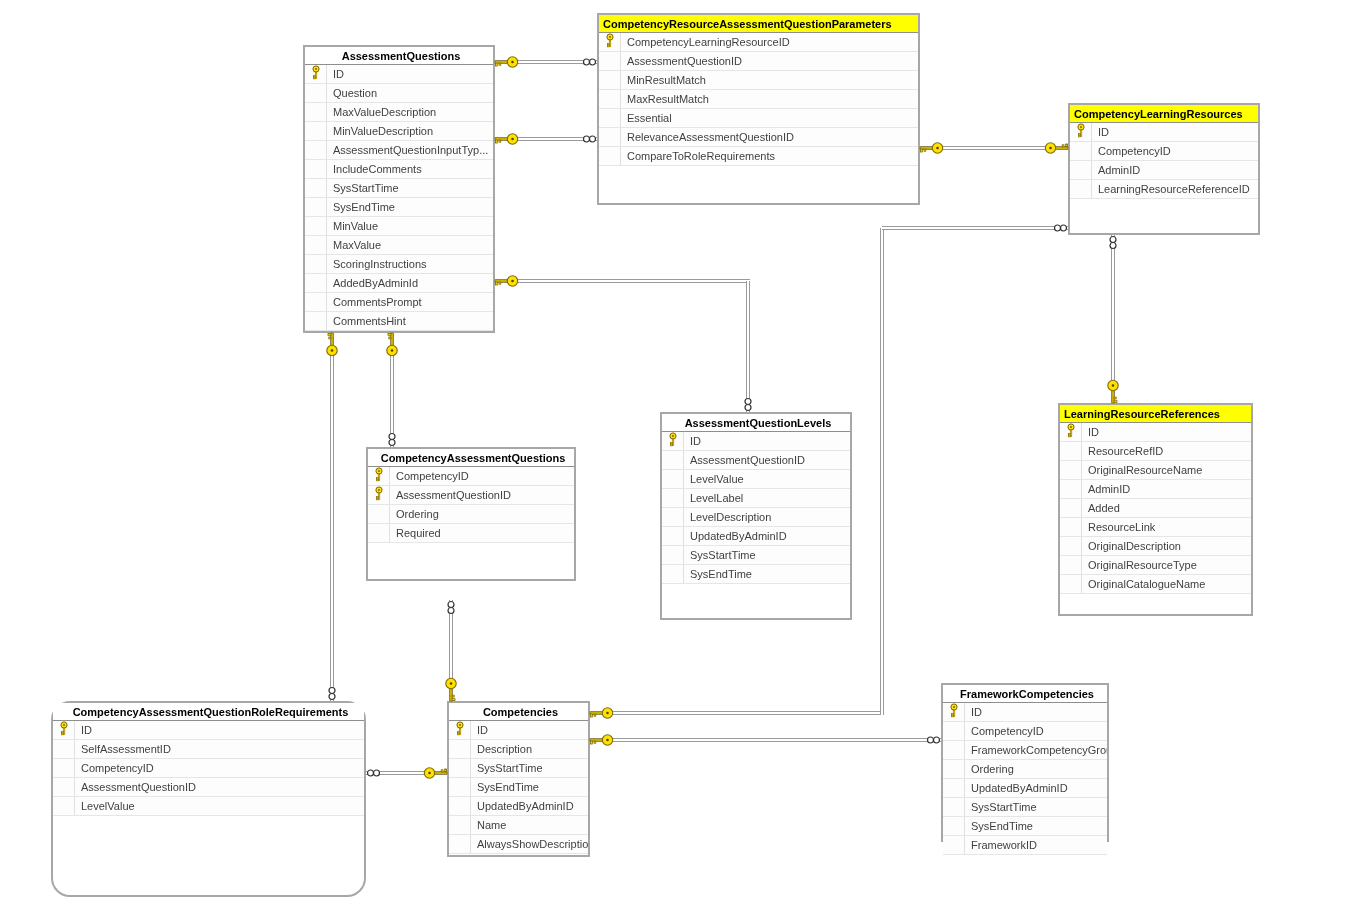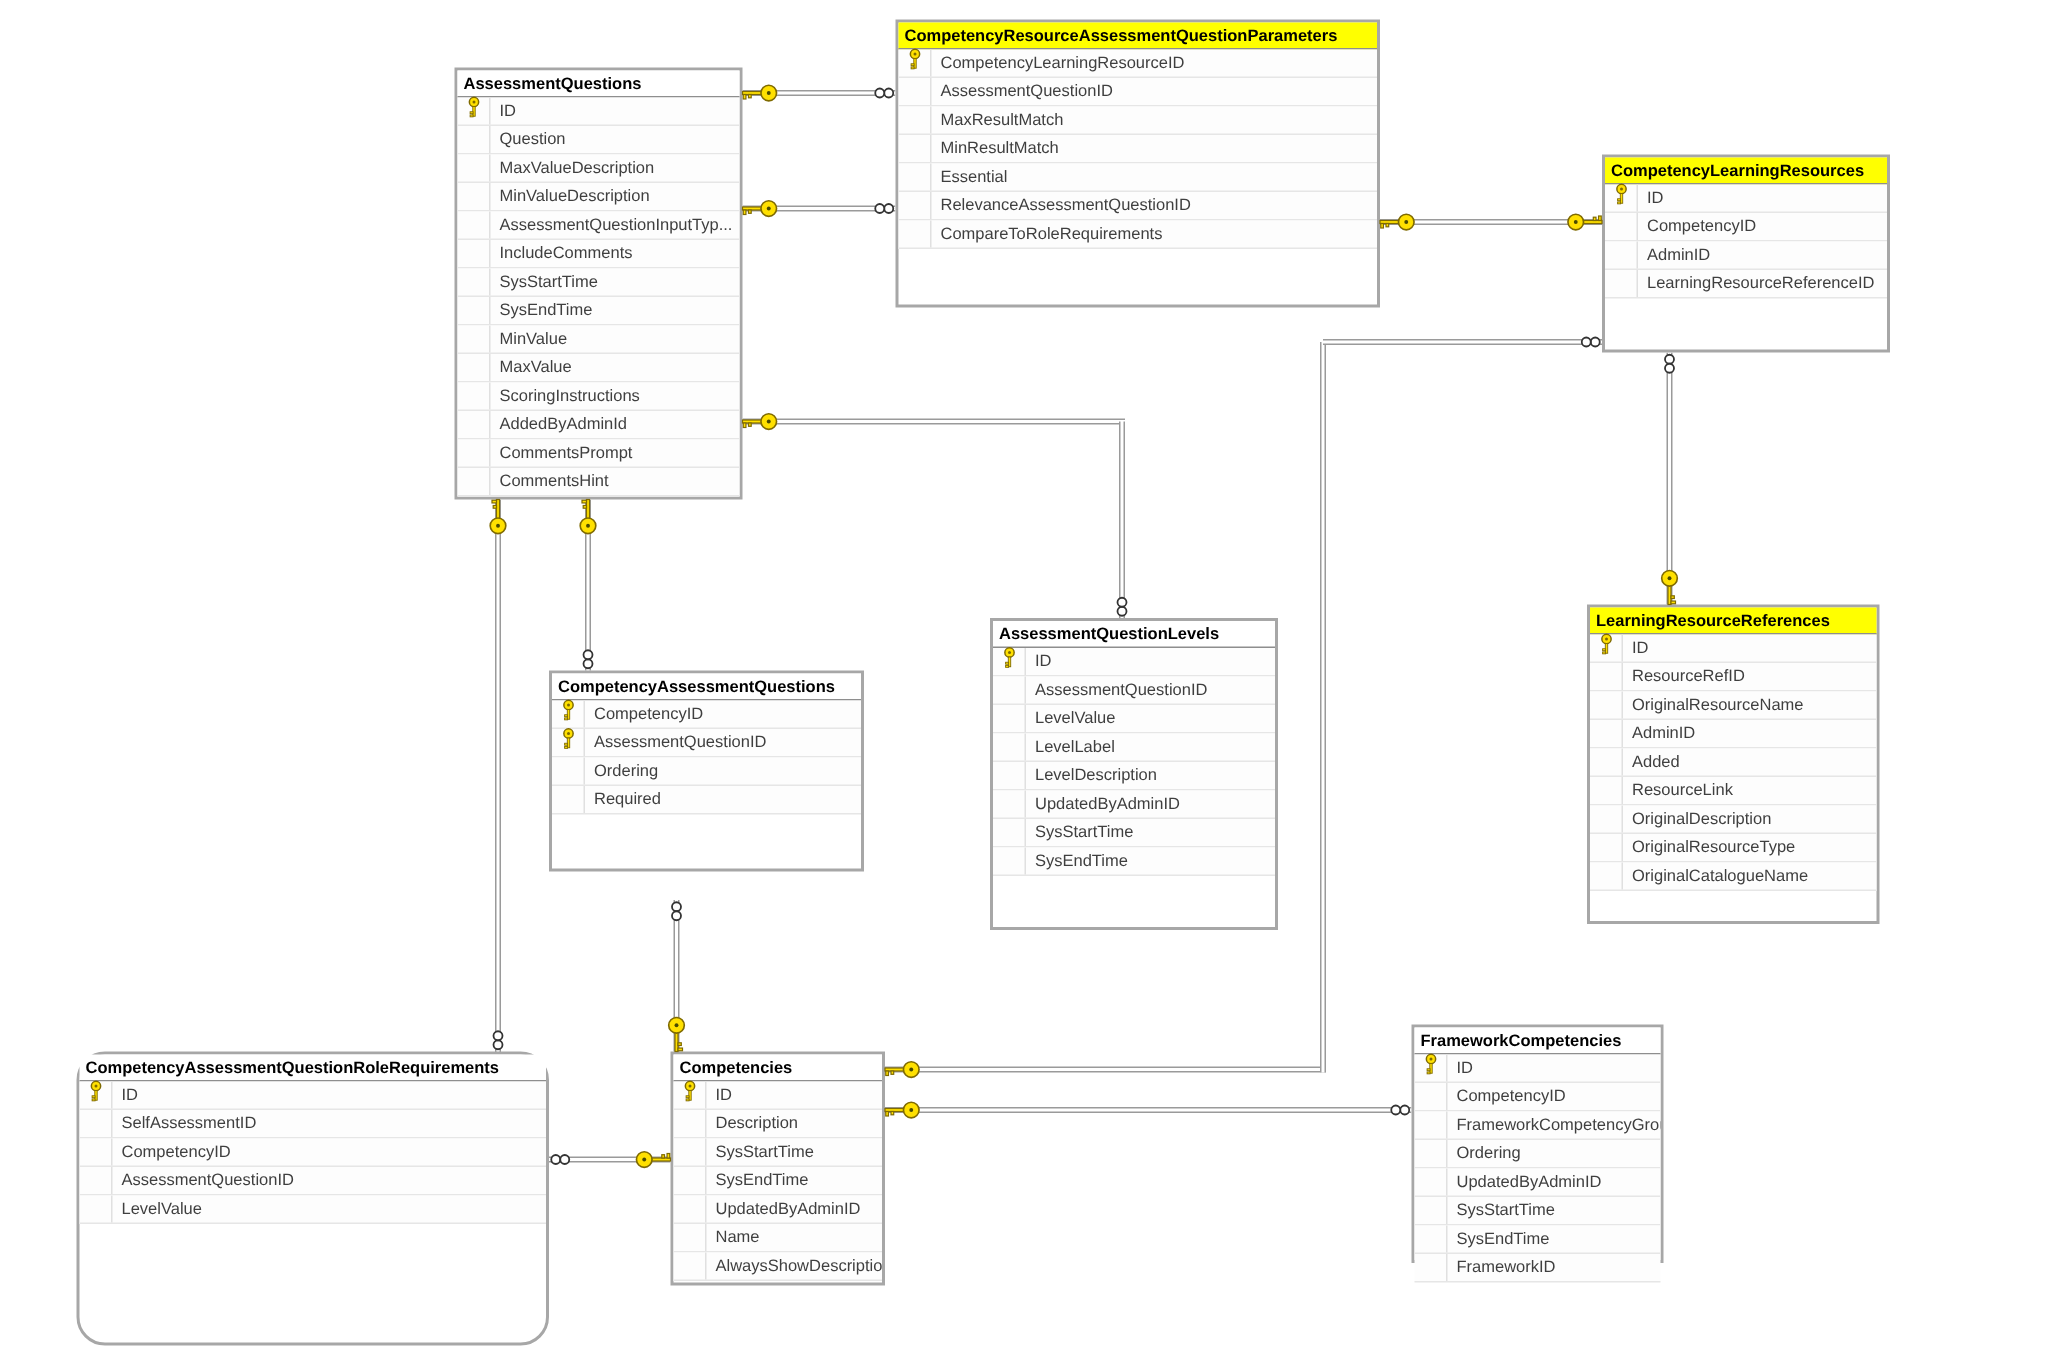--- a/index.html
+++ b/index.html
@@ -18,21 +18,21 @@
     z-index:2;
   }
   .tbl-header{
     height:18px;line-height:18px;
     font-size:11px;font-weight:bold;color:#000;
     padding-left:4px;
     border-bottom:1px solid #8e8e8e;
     white-space:nowrap;overflow:hidden;
     box-sizing:border-box;
   }
-  .hdr-plain{background:#ffffff;}
+  .hdr-plain{background:#ffffff;text-align:center;}
   .hdr-yellow{background:#ffff00;}
   .row{
     display:flex;align-items:stretch;
     height:19px;box-sizing:border-box;
     border-bottom:1px solid #e6e6e6;
     background:#fdfdfd;
   }
   .keycell{
     width:22px;flex:none;
     border-right:1px solid #e0e0e0;
@@ -136,25 +136,25 @@
             </svg></span>
         </div>
         <div class="fieldname">CompetencyLearningResourceID</div>
       </div>
       <div class="row">
         <div class="keycell"></div>
         <div class="fieldname">AssessmentQuestionID</div>
       </div>
       <div class="row">
         <div class="keycell"></div>
+        <div class="fieldname">MinResultMatch</div>
+      </div>
+      <div class="row">
+        <div class="keycell"></div>
         <div class="fieldname">MaxResultMatch</div>
-      </div>
-      <div class="row">
-        <div class="keycell"></div>
-        <div class="fieldname">MinResultMatch</div>
       </div>
       <div class="row">
         <div class="keycell"></div>
         <div class="fieldname">Essential</div>
       </div>
       <div class="row">
         <div class="keycell"></div>
         <div class="fieldname">RelevanceAssessmentQuestionID</div>
       </div>
       <div class="row">

